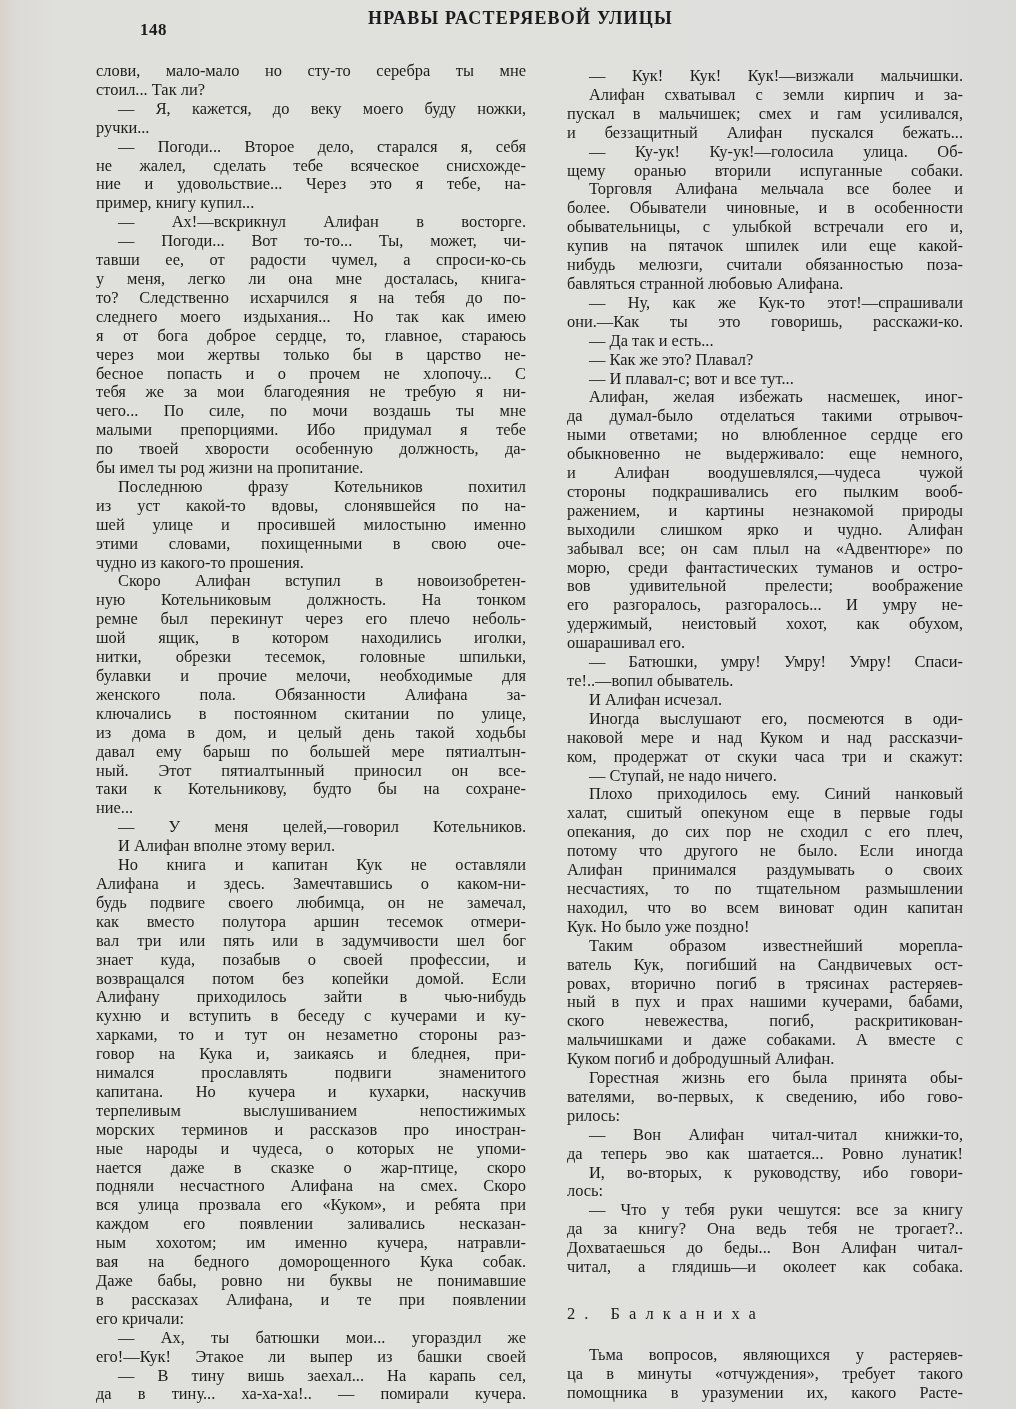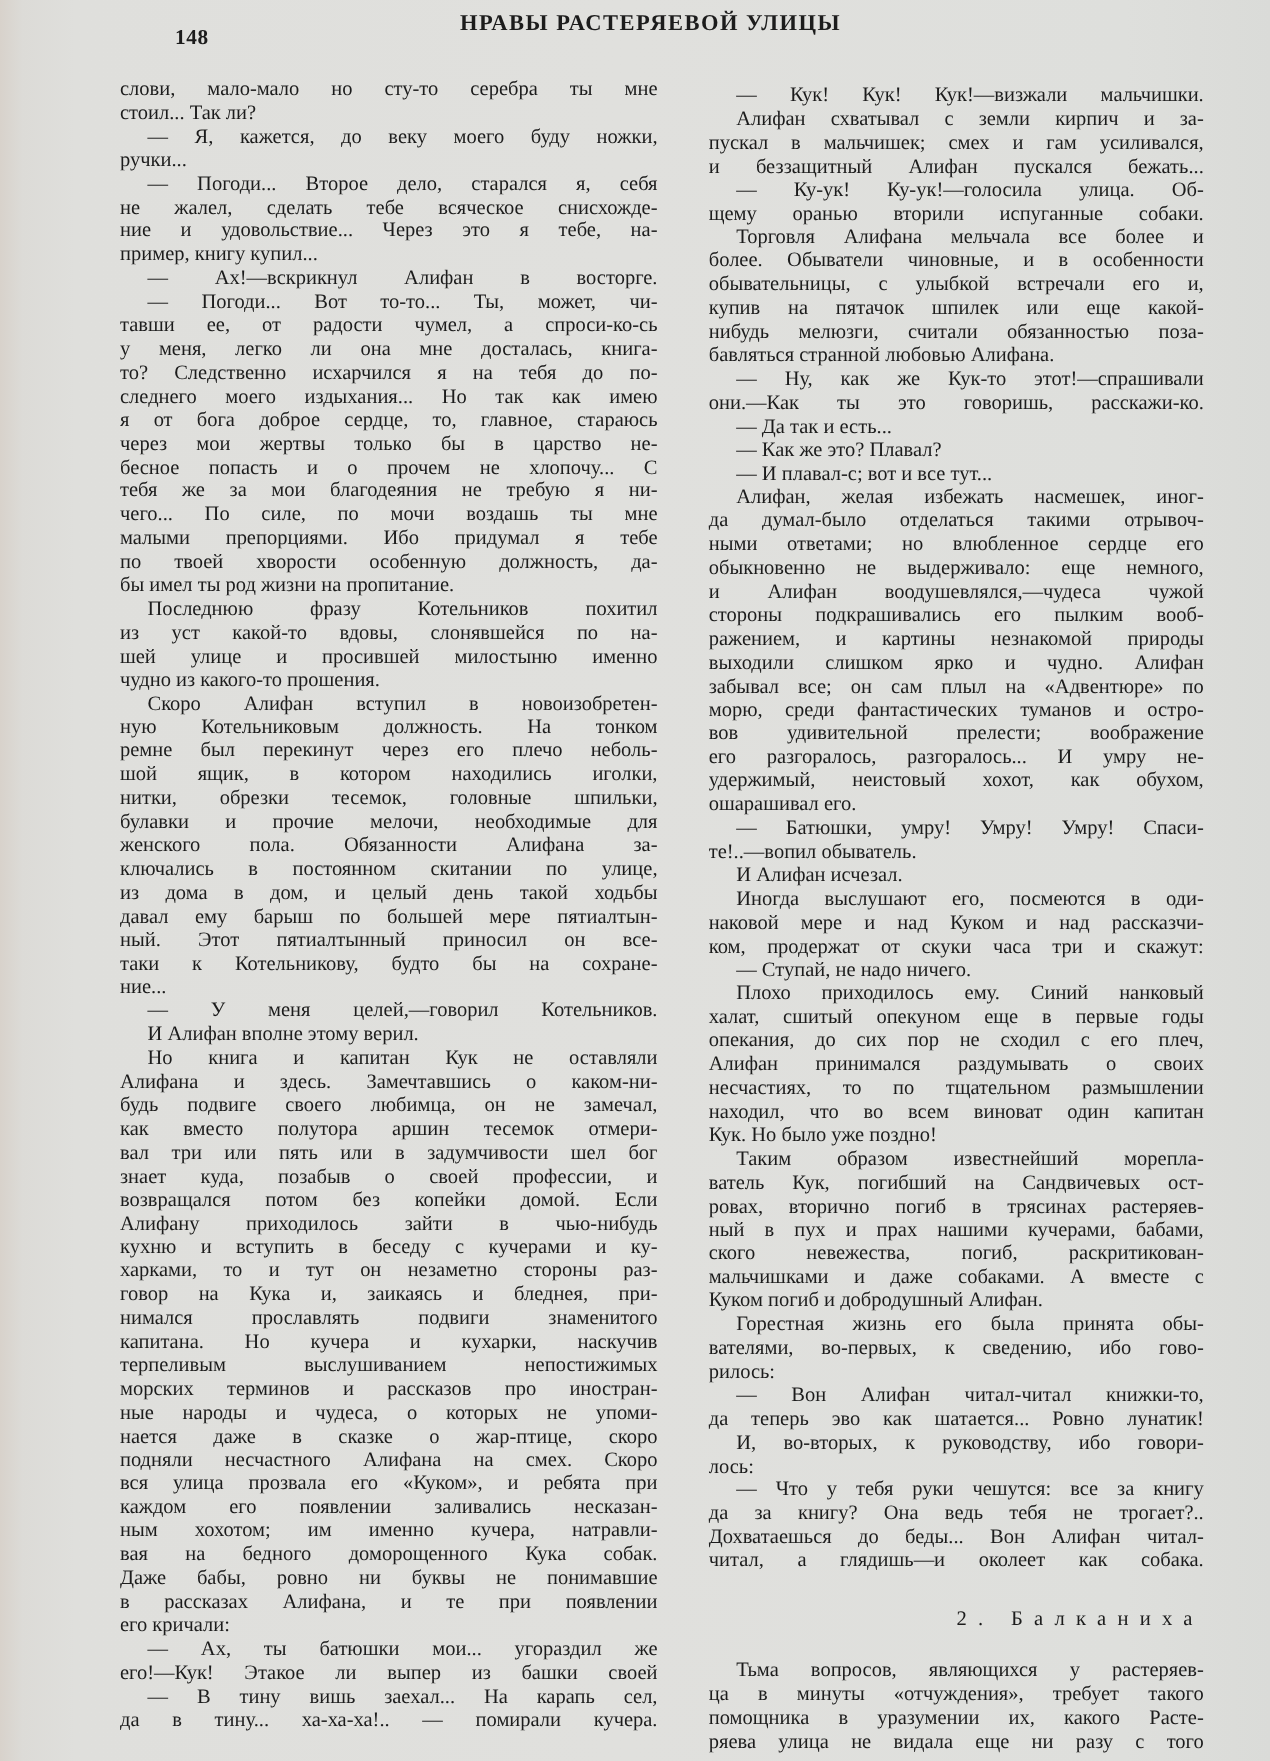--- a/index.html
+++ b/index.html
@@ -43,21 +43,21 @@
       display: block;
       text-align: justify;
       text-align-last: justify;
       white-space: nowrap;
       overflow: visible;
     }
     .line.last { text-align-last: left; }
     .line.indent { padding-left: 22px; }
     .section-title {
       display: block;
-      text-align: right;
+      text-align: left;
       letter-spacing: 9px;
       font-size: 16.5px;
       margin: 28px 0 22px 0;
       padding-left: 0;
     }
   </style>
 </head>
 <body>
 
 <div class="page-number">148</div>
@@ -82,20 +82,21 @@
     <span class="line">через мои жертвы только бы в царство не-</span>
     <span class="line">бесное попасть и о прочем не хлопочу... С</span>
     <span class="line">тебя же за мои благодеяния не требую я ни-</span>
     <span class="line">чего... По силе, по мочи воздашь ты мне</span>
     <span class="line">малыми препорциями. Ибо придумал я тебе</span>
     <span class="line">по твоей хворости особенную должность, да-</span>
     <span class="line last">бы имел ты род жизни на пропитание.</span>
     <span class="line indent">Последнюю фразу Котельников похитил</span>
     <span class="line">из уст какой-то вдовы, слонявшейся по на-</span>
     <span class="line">шей улице и просившей милостыню именно</span>
+    <span class="line">этими словами, похищенными в свою оче-</span>
     <span class="line last">чудно из какого-то прошения.</span>
     <span class="line indent">Скоро Алифан вступил в новоизобретен-</span>
     <span class="line">ную Котельниковым должность. На тонком</span>
     <span class="line">ремне был перекинут через его плечо неболь-</span>
     <span class="line">шой ящик, в котором находились иголки,</span>
     <span class="line">нитки, обрезки тесемок, головные шпильки,</span>
     <span class="line">булавки и прочие мелочи, необходимые для</span>
     <span class="line">женского пола. Обязанности Алифана за-</span>
     <span class="line">ключались в постоянном скитании по улице,</span>
     <span class="line">из дома в дом, и целый день такой ходьбы</span>
@@ -172,20 +173,21 @@
       <span class="line indent">— Батюшки, умру! Умру! Умру! Спаси-</span>
       <span class="line last">те!..—вопил обыватель.</span>
       <span class="line indent last">И Алифан исчезал.</span>
       <span class="line indent">Иногда выслушают его, посмеются в оди-</span>
       <span class="line">наковой мере и над Куком и над рассказчи-</span>
       <span class="line">ком, продержат от скуки часа три и скажут:</span>
       <span class="line indent last">— Ступай, не надо ничего.</span>
       <span class="line indent">Плохо приходилось ему. Синий нанковый</span>
       <span class="line">халат, сшитый опекуном еще в первые годы</span>
       <span class="line">опекания, до сих пор не сходил с его плеч,</span>
+      <span class="line">потому что другого не было. Если иногда</span>
       <span class="line">Алифан принимался раздумывать о своих</span>
       <span class="line">несчастиях, то по тщательном размышлении</span>
       <span class="line">находил, что во всем виноват один капитан</span>
       <span class="line last">Кук. Но было уже поздно!</span>
       <span class="line indent">Таким образом известнейший морепла-</span>
       <span class="line">ватель Кук, погибший на Сандвичевых ост-</span>
       <span class="line">ровах, вторично погиб в трясинах растеряев-</span>
       <span class="line">ный в пух и прах нашими кучерами, бабами,</span>
       <span class="line">ского невежества, погиб, раскритикован-</span>
       <span class="line">мальчишками и даже собаками. А вместе с</span>

